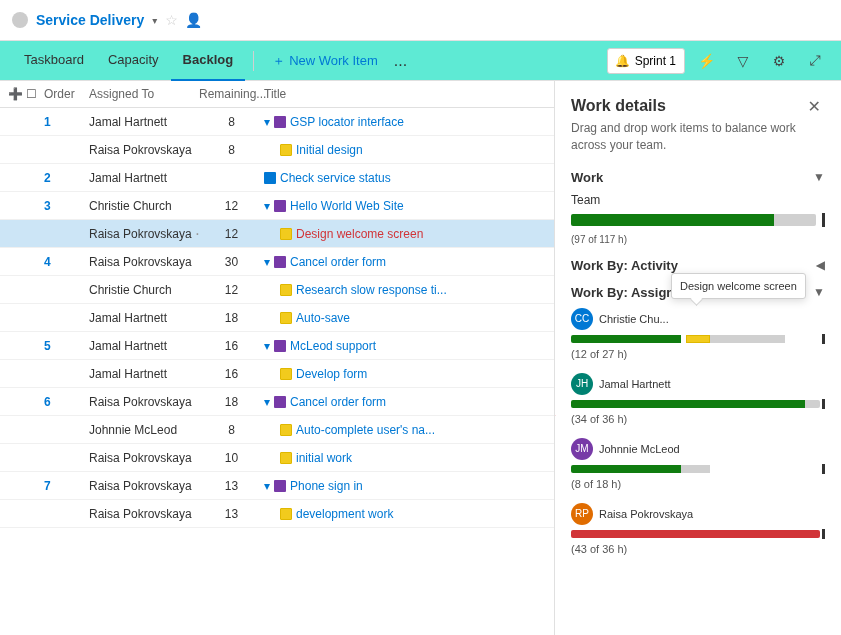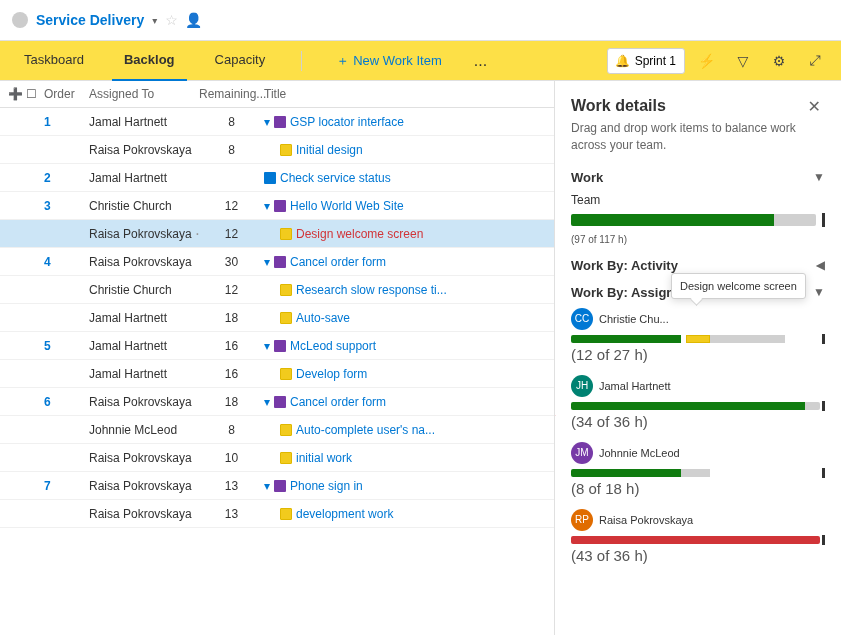--- a/index.html
+++ b/index.html
@@ -12,21 +12,21 @@
     }
     .top-header .user-icon { width: 16px; height: 16px; border-radius: 50%; background: #ccc; }
     .top-header .project-name { font-weight: 600; font-size: 14px; color: #0078d4; }
     .top-header .chevron { font-size: 10px; color: #666; }
     .top-header .star-icon { color: #ccc; font-size: 14px; }
     .top-header .people-icon { color: #666; font-size: 14px; }
 
     
     .tab-bar {
       display: flex; align-items: center; height: 40px; padding: 0 12px;
-      background: #fde047; border-bottom: 1px solid #e0e0e0; gap: 16px;
+      background: #5eead4; border-bottom: 1px solid #e0e0e0; gap: 0;
     }
     .tab { padding: 0 12px; height: 40px; display: flex; align-items: center; cursor: pointer; font-size: 13px; color: #333; border-bottom: 2px solid transparent; }
     .tab.active { border-bottom: 2px solid #0078d4; font-weight: 600; }
     .tab-divider { width: 1px; height: 20px; background: #d0d0d0; margin: 0 8px; }
     .new-work-item-btn {
       display: flex; align-items: center; gap: 4px; padding: 0 10px; height: 28px;
       background: none; border: none; cursor: pointer; color: #0078d4; font-size: 13px;
     }
     .more-btn { padding: 0 6px; height: 28px; background: none; border: none; cursor: pointer; color: #333; font-size: 16px; }
     .tab-bar-right { margin-left: auto; display: flex; align-items: center; gap: 8px; }
@@ -86,21 +86,21 @@
 
     
     .assignee-row { margin-bottom: 12px; }
     .assignee-header { display: flex; align-items: center; gap: 6px; margin-bottom: 4px; position: relative; }
     .avatar { width: 22px; height: 22px; border-radius: 50%; flex-shrink: 0; display: flex; align-items: center; justify-content: center; font-size: 10px; color: #fff; }
     .avatar-blue { background: #0078d4; }
     .avatar-purple { background: #773aa7; }
     .avatar-teal { background: #008272; }
     .avatar-orange { background: #e06c00; }
     .assignee-name { font-size: 11px; font-weight: 500; }
-    .assignee-caption { font-size: 15px; color: #555; }
+    .assignee-caption { font-size: 11px; color: #555; }
 
     
     .tooltip {
       position: absolute; background: #fff; border: 1px solid #d0d0d0; border-radius: 3px;
       padding: 6px 8px; font-size: 11px; z-index: 10; box-shadow: 0 2px 8px rgba(0,0,0,0.15);
       top: -35px; left: 100px; white-space: nowrap; pointer-events: none;
     }
     .tooltip::after {
       content: ''; position: absolute; bottom: -6px; left: 20px;
       width: 8px; height: 8px; background: #fff; border-right: 1px solid #d0d0d0;
@@ -114,22 +114,22 @@
 <div class="top-header">
   <div class="user-icon"></div>
   <span class="project-name">Service Delivery</span>
   <span class="chevron">▾</span>
   <span class="star-icon">☆</span>
   <span class="people-icon">👤</span>
 </div>
 
 <div class="tab-bar">
   <div class="tab">Taskboard</div>
+  <div class="tab">Capacity</div>
   <div class="tab active">Backlog</div>
-  <div class="tab">Capacity</div>
   <div class="tab-divider"></div>
   <button class="new-work-item-btn">
     <span>＋</span>
     <span>New Work Item</span>
   </button>
   <button class="more-btn">...</button>
   <div class="tab-bar-right">
     <button class="sprint-btn">
       <span>🔔</span>
       <span>Sprint 1</span>

